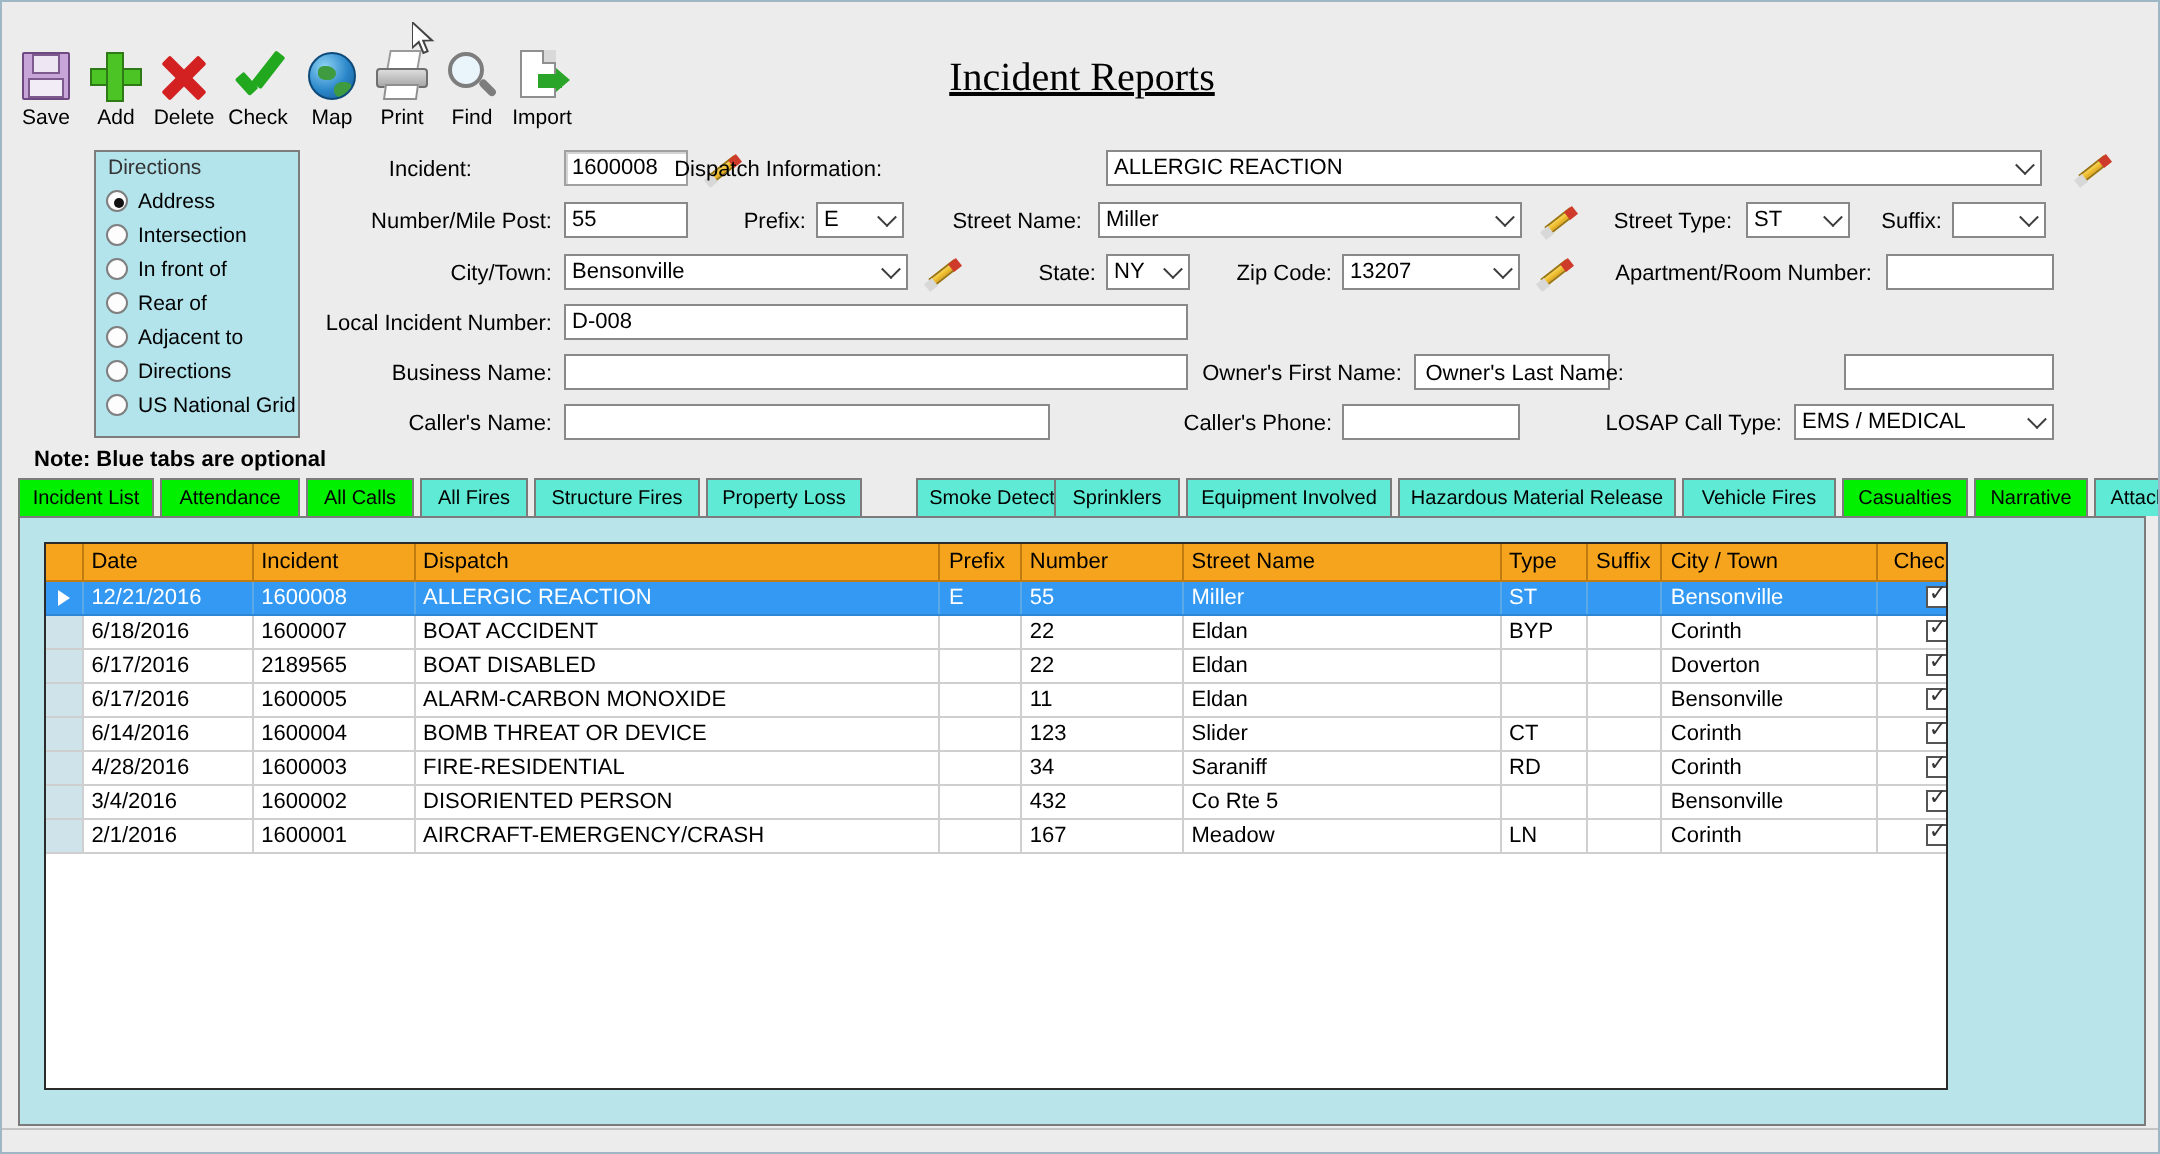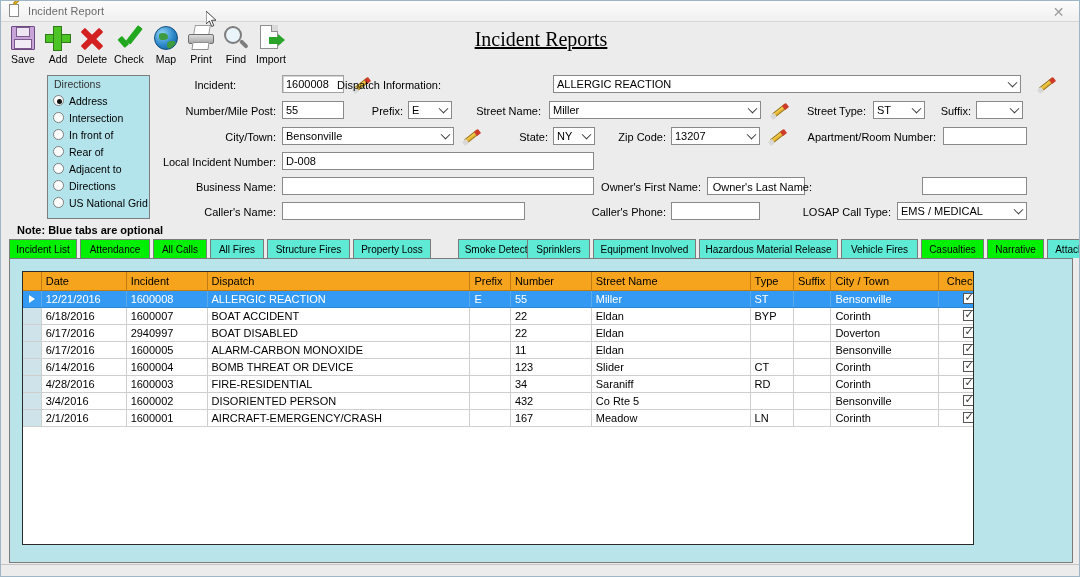--- a/index.html
+++ b/index.html
@@ -250,28 +250,20 @@
   .statusbar {
     position:absolute; left:0; bottom:0; width:1080px; height:12px;
     background:#ececec; border-top:1px solid #c4c4c4;
   }
 </style>
 </head>
 <body>
 
 <div id="app">
 
-  <div class="titlebar">
-    <div class="tb-icon">
-      <div class="pg"></div>
-        <div class="pen"></div>
-    </div>
-    <div class="tb-title">Incident Report</div>
-    <div class="closebtn">✕</div>
-  </div>
 
   <div class="toolbar">
     <div class="tb-item" style="left:2px">
       <div class="glyph ic-save">
           <div class="body"></div>
           <div class="shutter"></div>
           <div class="label2"></div>
         </div>
       <div class="lbl">Save</div>
     </div>
@@ -593,21 +585,21 @@
               <td class="cell-center">
                 <div class="cbx checked"></div>
               </td>
               <td class="cell-center">
                 <div class="cbx checked"></div>
               </td>
             </tr>
             <tr>
               <td class="rowmark"></td>
               <td>6/17/2016</td>
-              <td>2940997</td>
+              <td>2189565</td>
               <td>BOAT   DISABLED</td>
               <td></td>
               <td>22</td>
               <td>Eldan</td>
               <td></td>
               <td></td>
               <td>Doverton</td>
               <td class="cell-center">
                 <div class="cbx checked"></div>
               </td>

